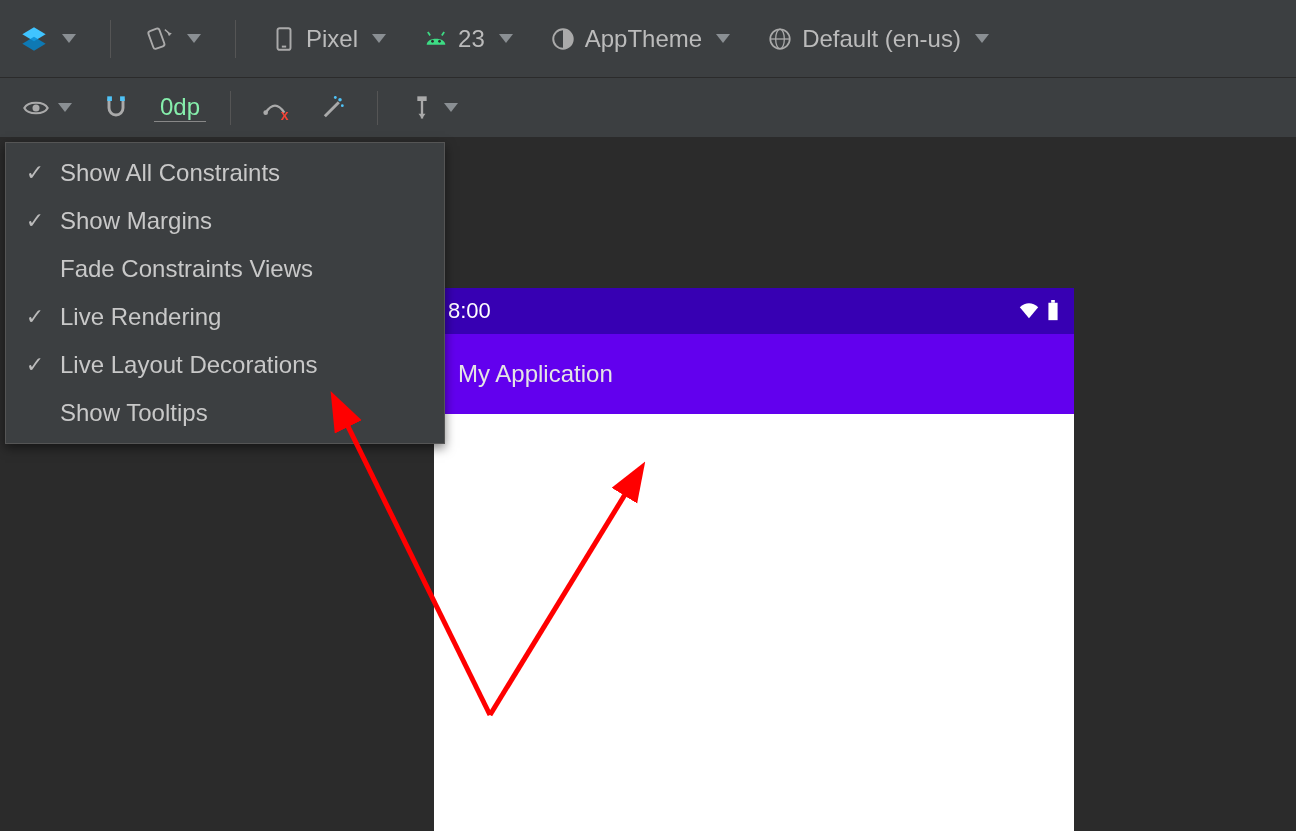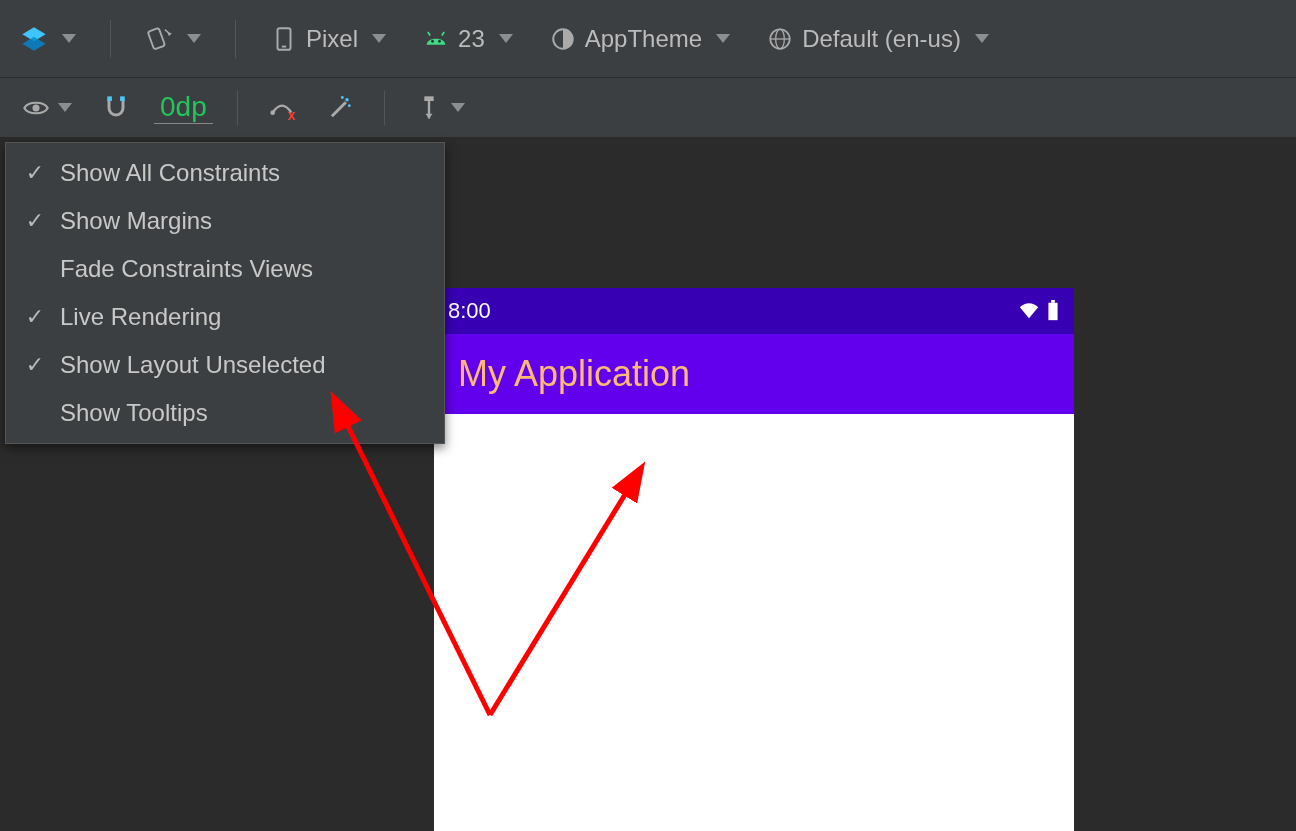--- a/index.html
+++ b/index.html
@@ -62,22 +62,22 @@
     gap: 18px;
     border-bottom: 1px solid #2b2b2b;
   }
   .second-toolbar .sep2 {
     width: 1px;
     height: 34px;
     background: #555;
     margin: 0 6px;
   }
   .dp-value {
-    font-size: 28px;
-    color: #22c55e;
+    font-size: 24px;
+    color: #86efac;
     border-bottom: 1px solid #888;
     padding: 0 6px;
     min-width: 48px;
   }
   
   .dropdown-menu {
     position: absolute;
     left: 5px;
     top: 142px;
     width: 440px;
@@ -139,22 +139,22 @@
     display: flex;
     align-items: center;
     gap: 6px;
   }
   .app-bar {
     height: 80px;
     background: #6200ee;
     display: flex;
     align-items: center;
     padding: 0 24px;
-    color: #fdba74;
-    font-size: 36px;
+    color: #e5e5e5;
+    font-size: 24px;
     font-weight: 500;
   }
   
   .annotation {
     position: absolute;
     left: 0;
     top: 0;
     pointer-events: none;
     z-index: 200;
   }
@@ -315,21 +315,21 @@
   <div class="menu-item">
     <span class="check empty">✓</span>
     <span>Fade Constraints Views</span>
   </div>
   <div class="menu-item">
     <span class="check">✓</span>
     <span>Live Rendering</span>
   </div>
   <div class="menu-item">
     <span class="check">✓</span>
-    <span>Show Layout Unselected</span>
+    <span>Live Layout Decorations</span>
   </div>
   <div class="menu-item">
     <span class="check empty">✓</span>
     <span>Show Tooltips</span>
   </div>
 </div>
 
 <svg class="annotation" width="1296" height="831">
   <defs>
     <marker id="arrowhead" markerWidth="8" markerHeight="8" refX="6" refY="3" orient="auto">

